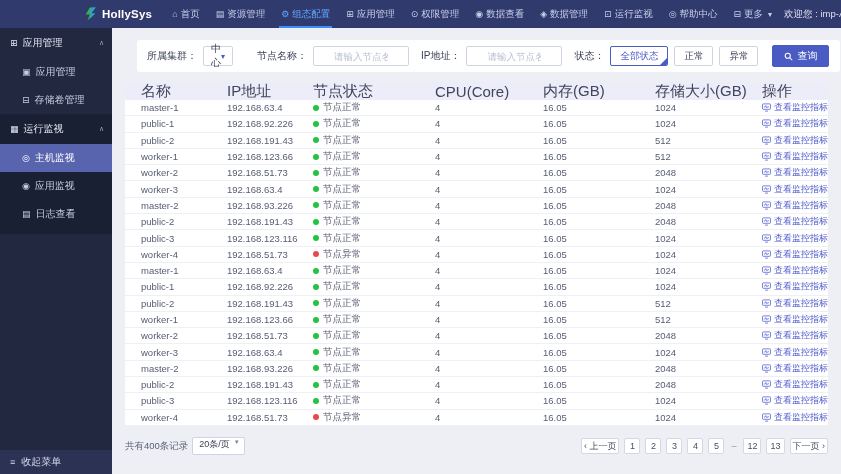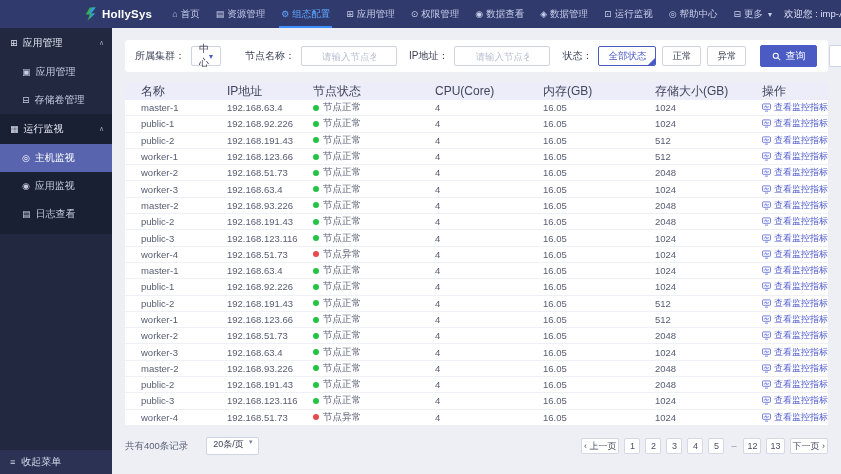--- a/index.html
+++ b/index.html
@@ -31,21 +31,21 @@
   .side-item { display:flex; align-items:center; height:28px; padding:0 8px 0 22px; color:#c6cbdf;
                font-size:10px; cursor:pointer; gap:5px; white-space:nowrap; }
   .side-item.active { background:#5864ad; color:#ffffff; }
   .side-icon { font-size:9px; line-height:1; flex:none; }
   .collapse-bar { position:absolute; left:0; bottom:0; width:112px; height:24px; background:#2b3254;
                   display:flex; align-items:center; gap:6px; padding:0 10px; color:#d5daec; font-size:10px; cursor:pointer; }
 
   
   .main { position:absolute; left:112px; top:28px; width:729px; height:446px; background:#edeff4; }
 
-  .filter-panel { position:absolute; left:13px; top:12px; width:703px; height:32px; background:#fff;
+  .filter-panel { position:absolute; left:25px; top:12px; width:703px; height:32px; background:#fff;
                   border-radius:3px; display:flex; align-items:center; padding:0 10px; gap:6px; }
   .f-label { font-size:10px; color:#3c4156; white-space:nowrap; }
   .select-box { width:88px; height:20px; border:1px solid #cfd4e4; border-radius:2px; display:flex;
                 align-items:center; justify-content:space-between; padding:0 7px; font-size:10px; color:#3c4156; cursor:pointer; }
   .select-box .caret { color:#4a5bc4; font-size:8px; }
   .v-divider { width:1px; height:18px; background:#e4e7f0; margin:0 6px; }
   .f-input { width:96px; height:20px; border:1px solid #cfd4e4; border-radius:2px; padding:0 20px;
              font-size:9.5px; color:#3c4156; outline:none; font-family:inherit; }
   .f-input::placeholder { color:#b9bfd1; }
   .status-group { display:flex; gap:6px; }
@@ -56,32 +56,32 @@
                 border-left:7px solid transparent; border-bottom:7px solid #4a5bc4; }
   .btn { height:22px; border-radius:2px; font-size:10px; display:inline-flex; align-items:center; gap:4px;
          padding:0 11px; cursor:pointer; font-family:inherit; white-space:nowrap; }
   .btn-primary { background:#4a5bc4; border:1px solid #4a5bc4; color:#fff; margin-left:8px; }
   .btn-plain { background:#fff; border:1px solid #cfd4e4; color:#3c4156; margin-left:6px; }
 
   
   .table-panel { position:absolute; left:13px; top:54px; width:703px; height:344px; background:#fff; border-radius:3px; overflow:hidden; }
   .tr, .thead { display:grid; grid-template-columns:86px 86px 122px 108px 112px 107px 1fr; padding-left:16px; align-items:center; }
   .thead { height:18px; background:#ecedf8; }
-  .th { font-size:12px; color:#40455e; white-space:nowrap; }
+  .th { font-size:15px; color:#40455e; white-space:nowrap; }
   .tr { height:16.3px; border-bottom:1px solid #eef0f6; }
   .td { font-size:9.5px; color:#575c72; white-space:nowrap; overflow:hidden; }
   .status-cell { display:flex; align-items:center; gap:4px; }
   .dot { width:6px; height:6px; border-radius:50%; flex:none; }
   .dot.normal { background:#23c343; }
   .dot.abnormal { background:#e8494d; }
   .action-link { display:flex; align-items:center; gap:3px; color:#4c59cc; font-size:9px; cursor:pointer; white-space:nowrap; }
 
   
   .footer { position:absolute; left:13px; top:406px; width:703px; height:24px; display:flex; align-items:center; }
-  .total-text { font-size:9.5px; color:#5a5f75; margin-right:18px; }
+  .total-text { font-size:9.5px; color:#5a5f75; margin-right:4px; }
   .page-size { height:18px; border:1px solid #cfd4e4; border-radius:2px; background:#fff; display:flex;
                gap:5px; padding:0 6px; font-size:9px; color:#3c4156; cursor:pointer; }
   .page-size .caret { font-size:7px; color:#7b8099; }
   .pagination { margin-left:auto; display:flex; align-items:center; gap:5px; }
   .page-nav, .page-btn { height:16px; background:#fff; border:1px solid #d4d8e6; border-radius:2px;
                font-size:9px; color:#4a4f63; cursor:pointer; font-family:inherit; display:inline-flex;
                align-items:center; justify-content:center; }
   .page-nav { padding:0 2px; }
   .page-btn { min-width:16px; padding:0 3px; }
   .page-ellipsis { font-size:9px; color:#8a8fa3; padding:0 2px; }

